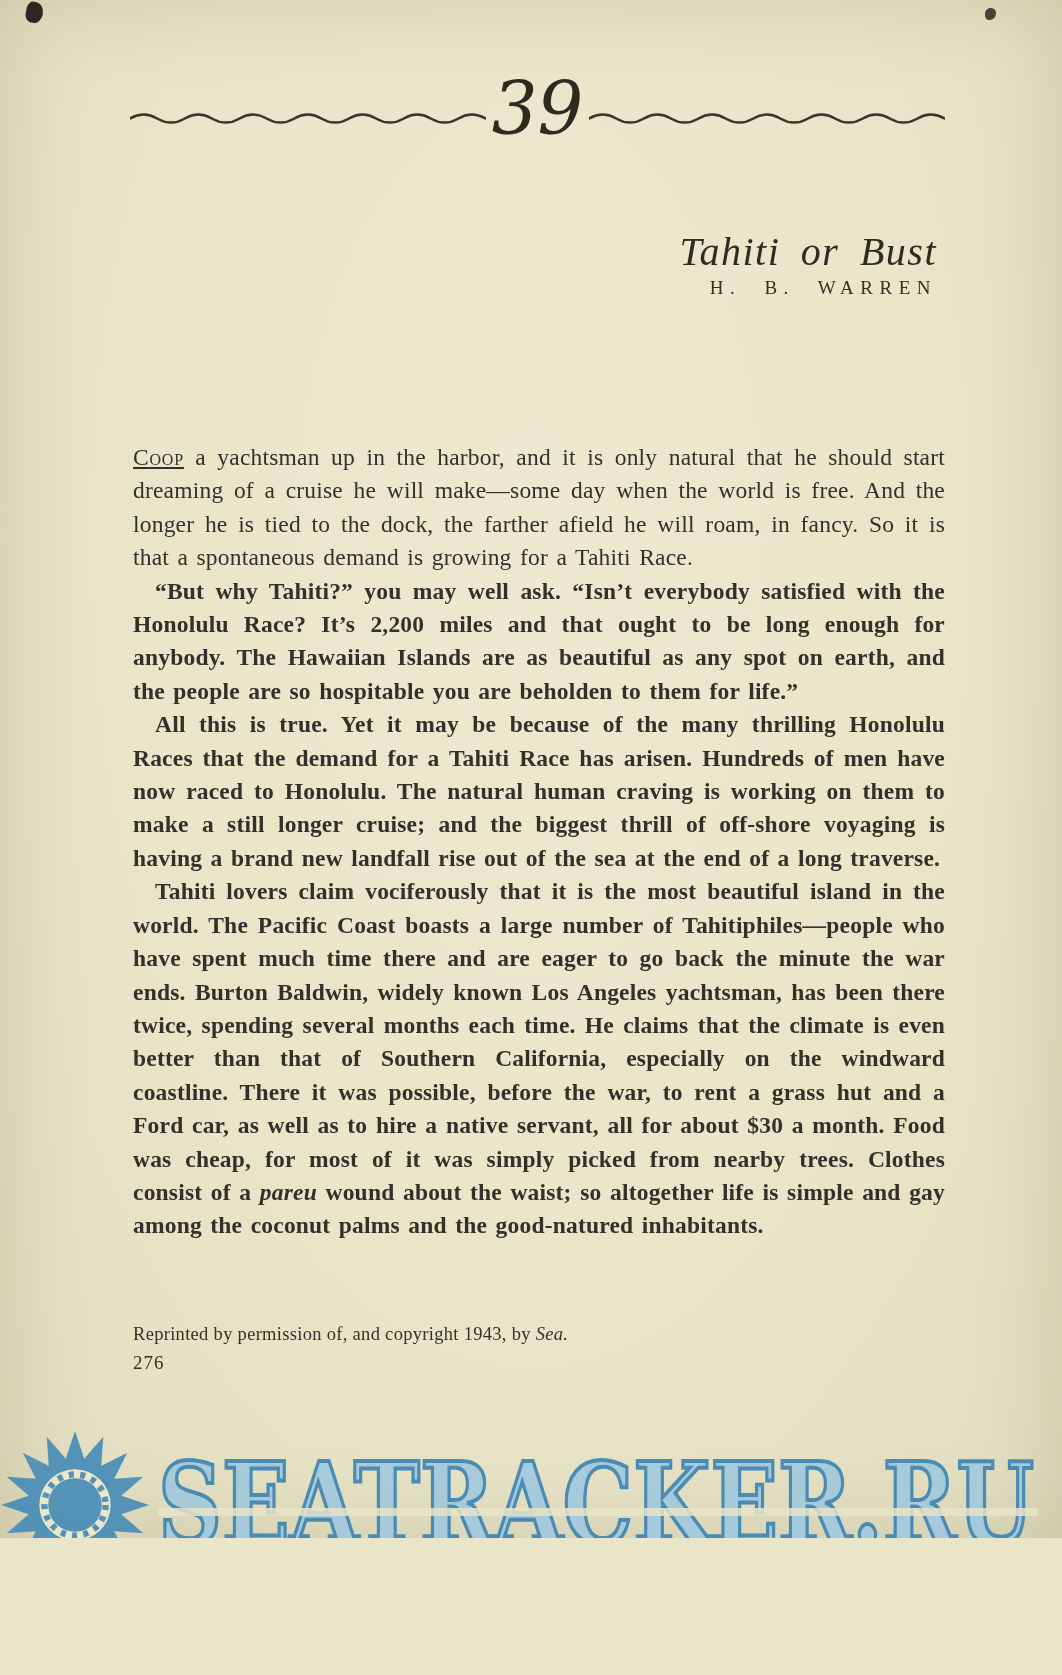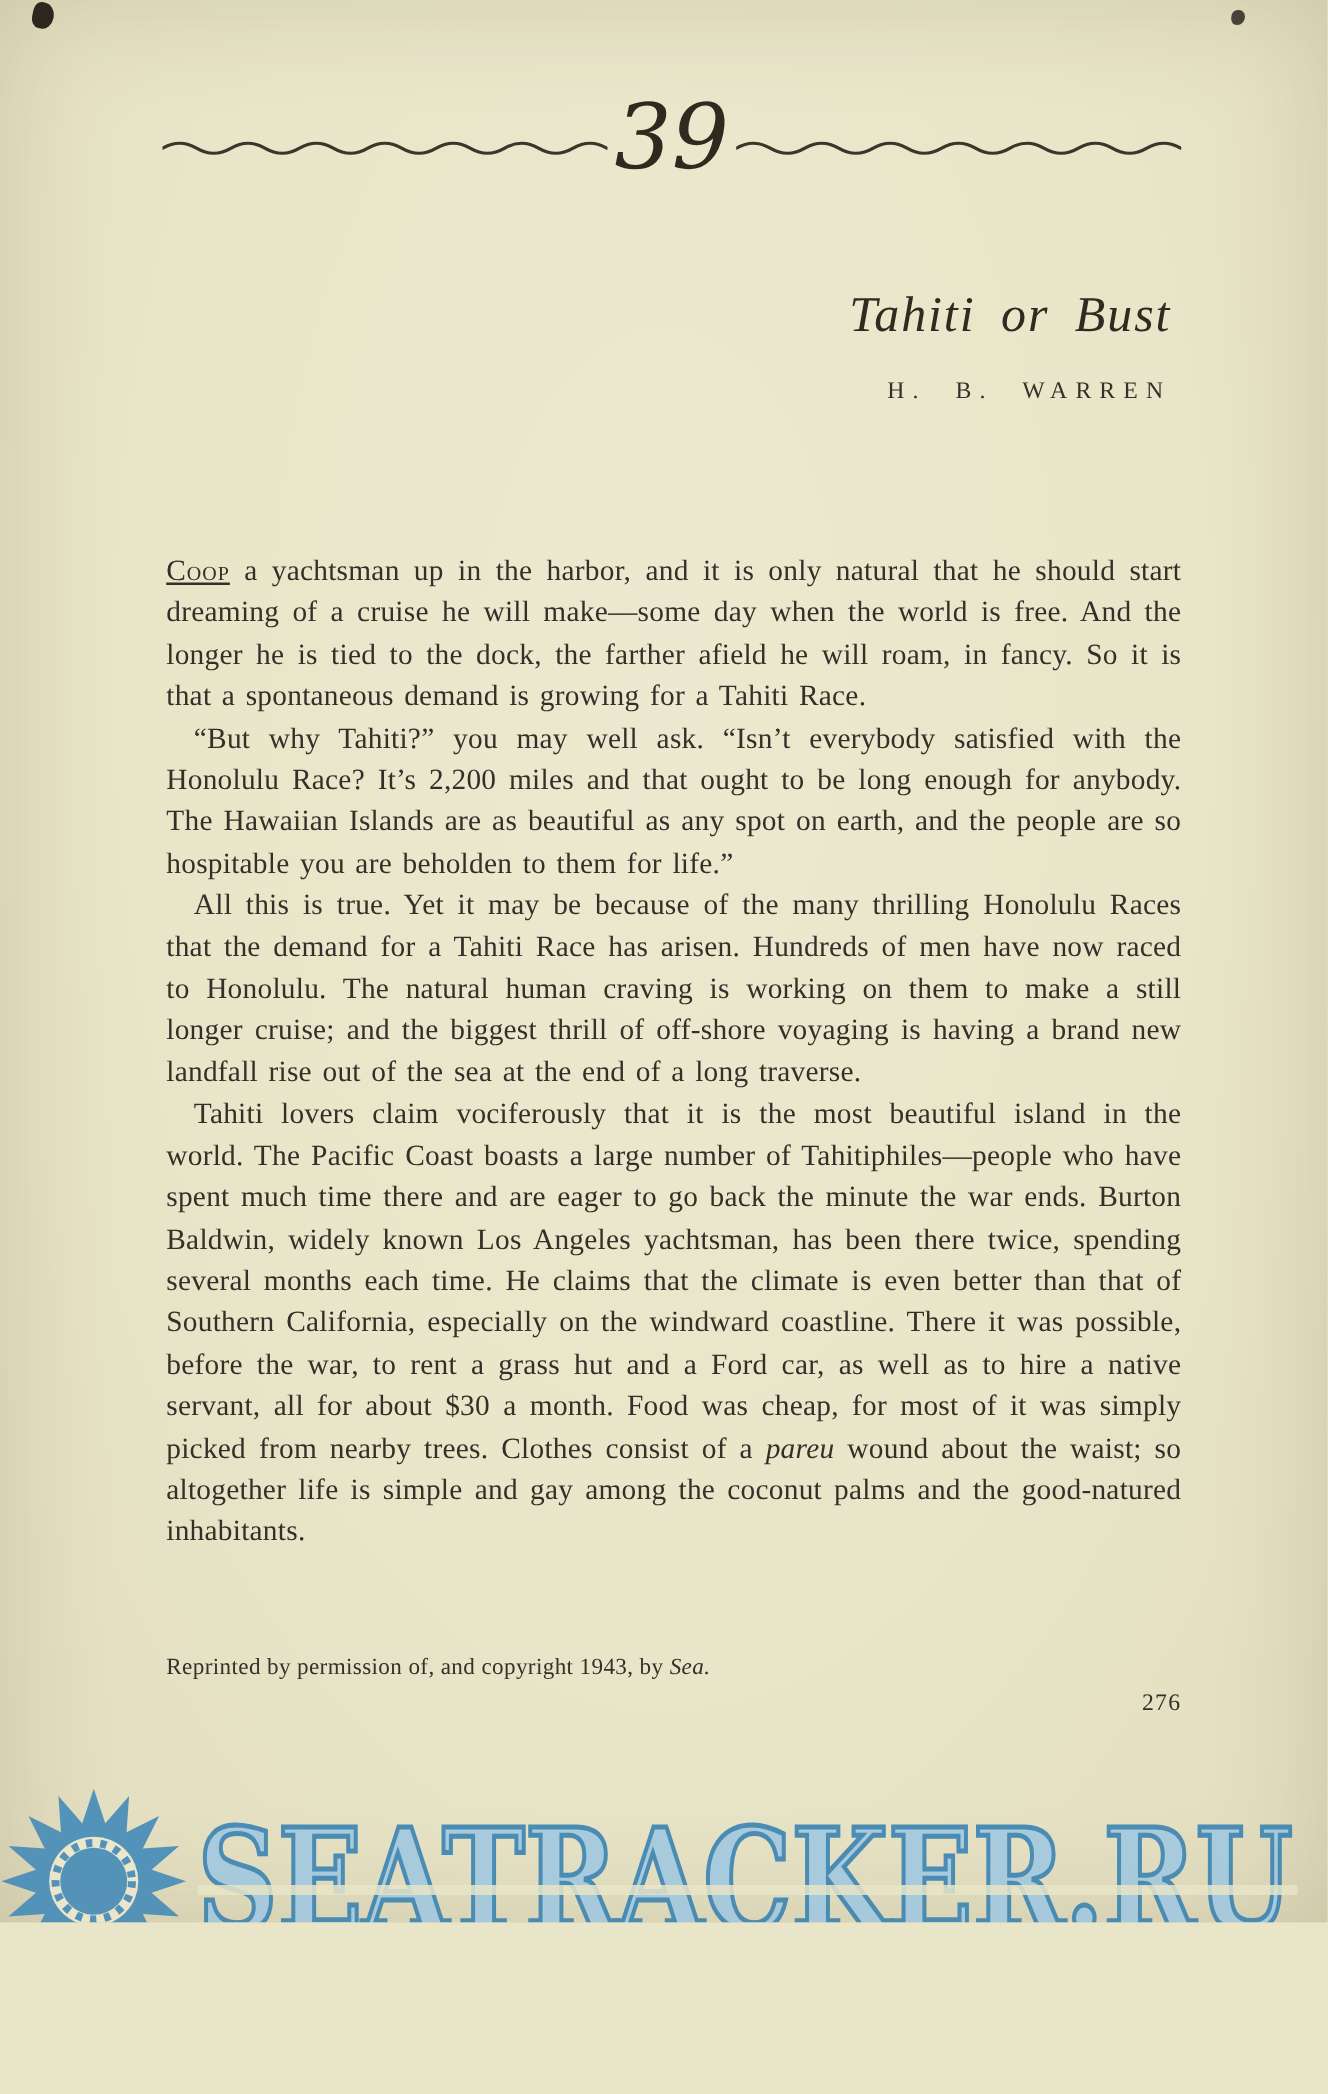--- a/index.html
+++ b/index.html
@@ -47,61 +47,61 @@
     text-align: right;
   }
   .page-title {
     font-style: italic;
     font-size: 40px;
     letter-spacing: 1.5px;
     word-spacing: 9px;
     color: #2f2b21;
   }
   .author-name {
-    margin-top: 27px;
+    margin-top: 2px;
     font-size: 19px;
     letter-spacing: 6.5px;
     word-spacing: 12px;
     color: #35302a;
   }
 
   
   .body-text {
     position: absolute;
     top: 441px;
     left: 133px;
     width: 812px;
     font-size: 23.5px;
     line-height: 33.4px;
     text-align: justify;
     word-spacing: 0.10em;
     letter-spacing: 0.2px;
     color: #33302a;
   }
   .body-text p { margin: 0; }
-  .body-text p.indent { text-indent: 22px; }
+  .body-text p.indent { text-indent: 22px; font-weight: bold; }
   .smallcaps { font-variant: small-caps; letter-spacing: 0.8px; text-decoration: underline; }
   .ital { font-style: italic; }
 
   
   .footnote {
     position: absolute;
     top: 1324px;
     left: 133px;
     width: 812px;
     font-size: 18.5px;
     letter-spacing: 0.3px;
     color: #35312a;
   }
   .page-number {
     position: absolute;
     top: 1352px;
     left: 133px;
     width: 812px;
-    text-align: right;
+    text-align: left;
     font-size: 19px;
     letter-spacing: 1px;
     color: #33302a;
   }
 
   
   .watermark {
     position: absolute;
     top: 1420px;
     left: 0;

